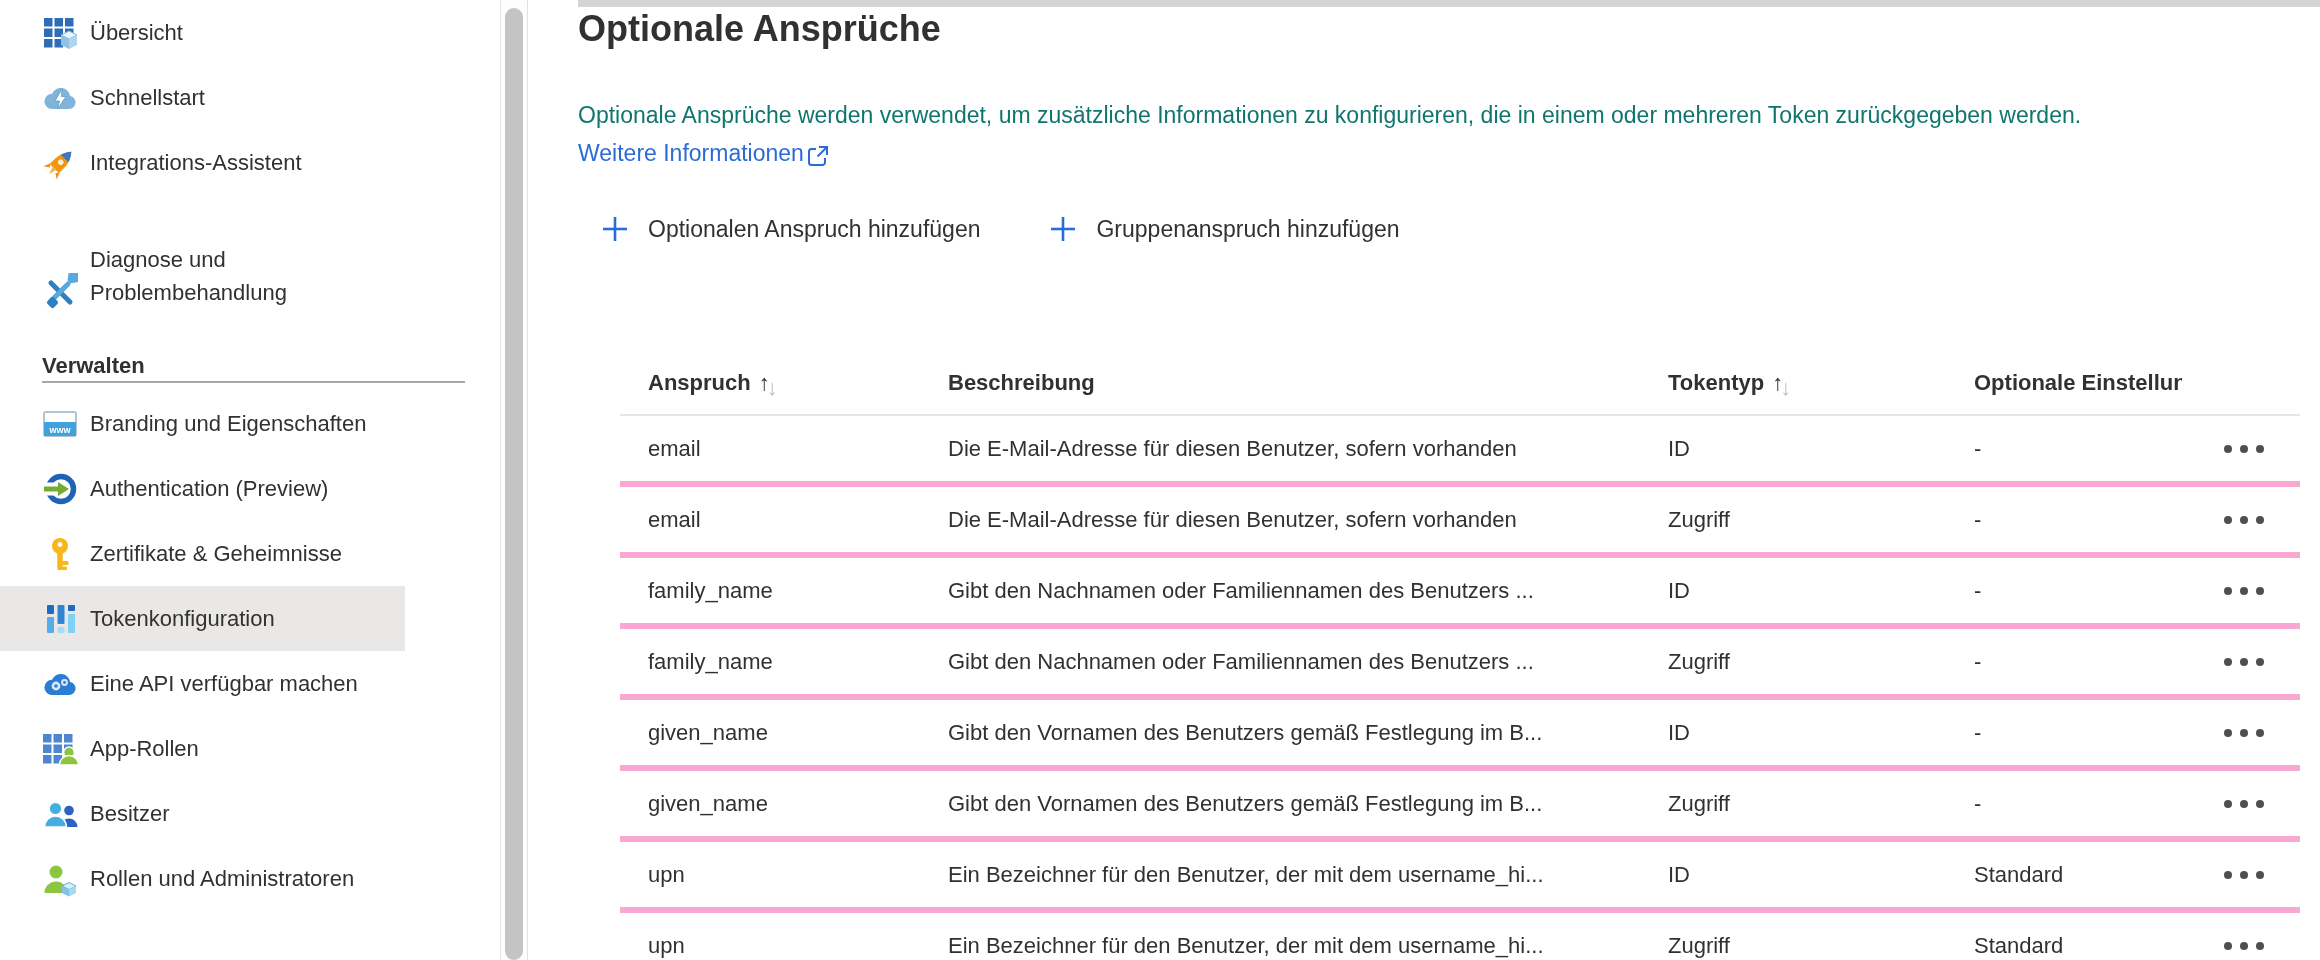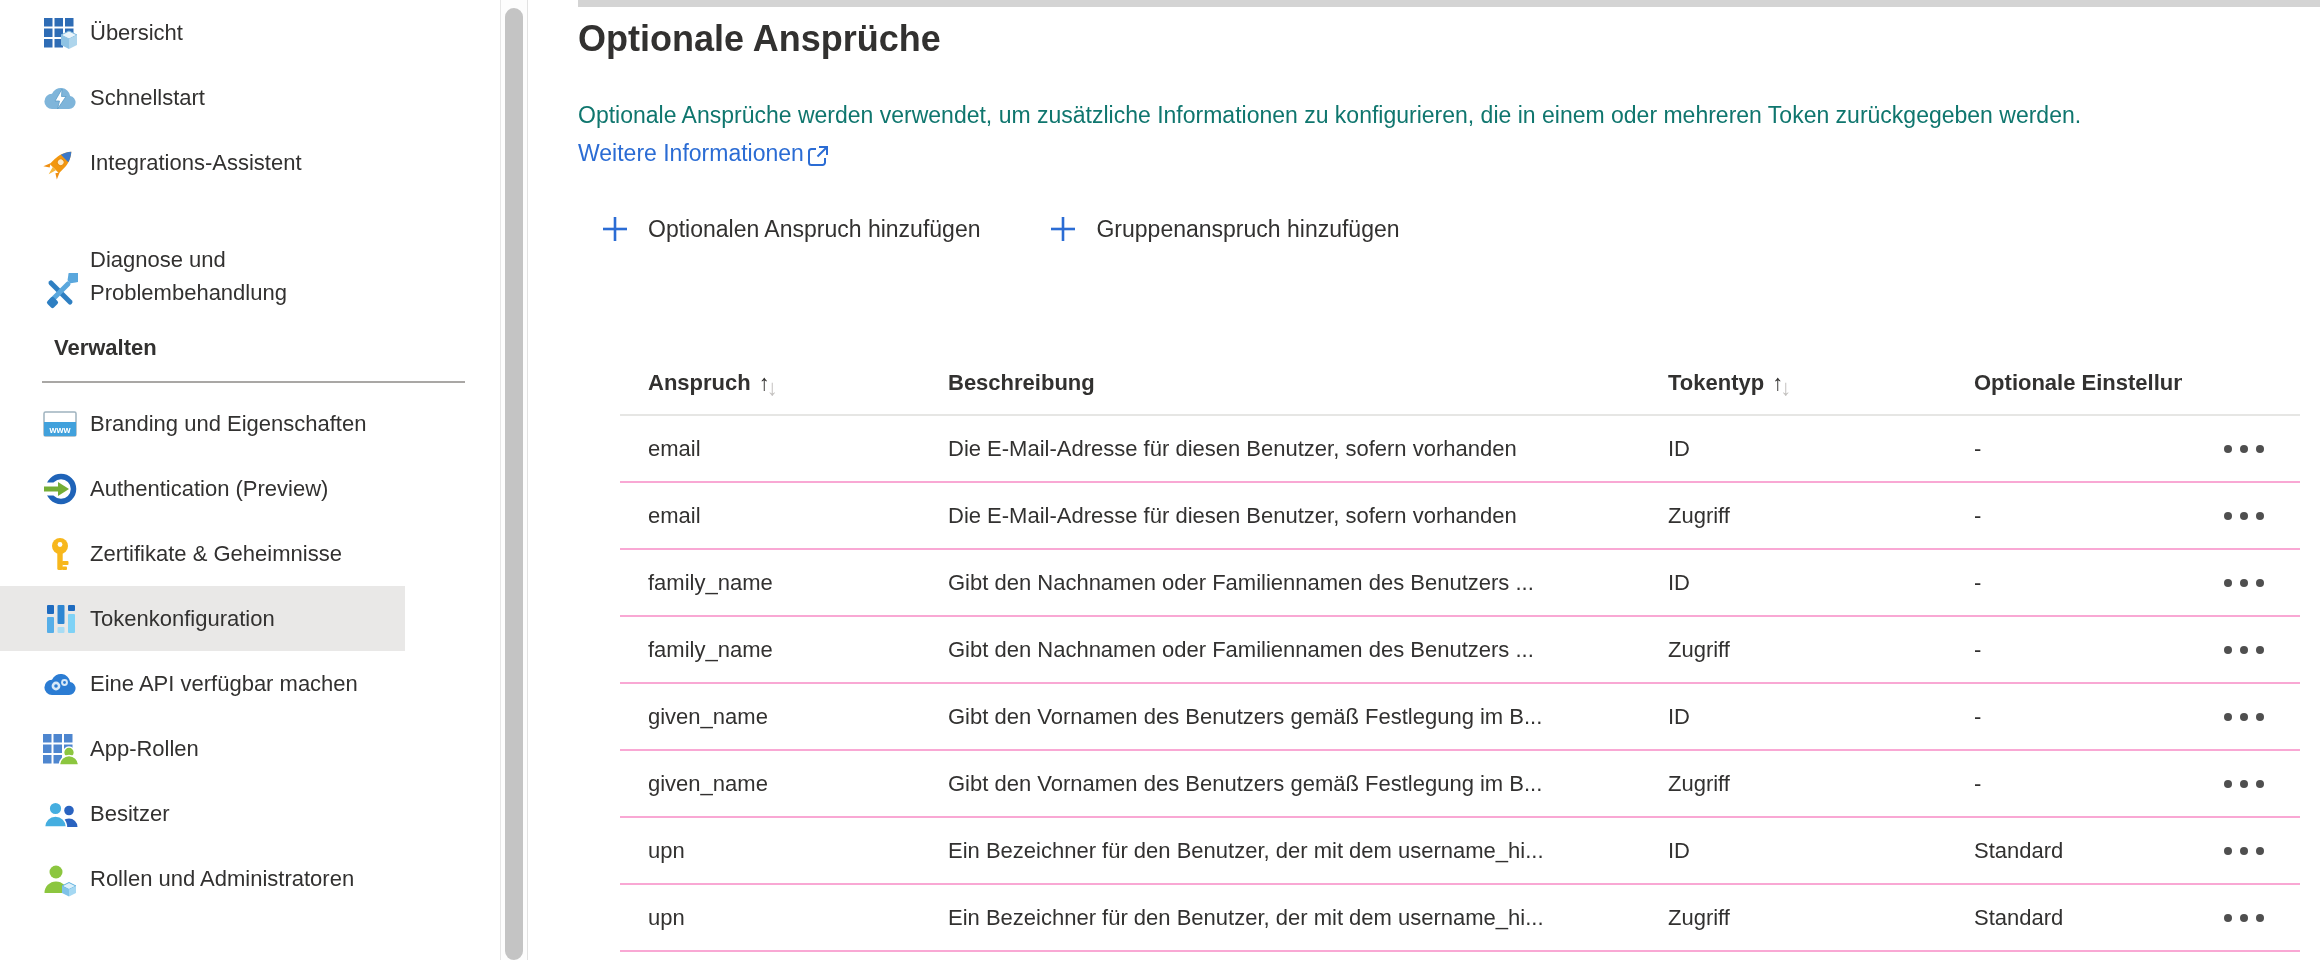--- a/index.html
+++ b/index.html
@@ -10,46 +10,46 @@
     -webkit-font-smoothing:antialiased;
   }
   
   .sidebar{position:absolute;left:0;top:0;width:500px;height:960px;background:#fff;}
   .nav-item{display:flex;align-items:center;padding-left:42px;gap:12px;height:65px;cursor:pointer;}
   .nav-item .ico{width:36px;height:36px;flex:0 0 36px;display:flex;align-items:center;justify-content:center;}
   .nav-item .lbl{font-size:22px;color:#323130;line-height:33px;}
   .nav-item.two-line{height:98px;align-items:flex-end;padding-top:16px;}
   .nav-item.two-line .lbl{max-width:270px;}
   .nav-item.selected{background:#e9e8e7;width:405px;box-sizing:border-box;}
-  .nav-section{padding-left:54px;margin-top:26px;height:44px;display:flex;align-items:flex-start;}
+  .nav-section{padding-left:42px;margin-top:26px;height:44px;display:flex;align-items:flex-end;}
   .nav-section .lbl{font-size:22px;font-weight:bold;color:#323130;}
   .nav-divider{border:none;border-top:2px solid #a9a7a5;margin:2px 35px 8px 42px;}
   
   .v-scrollbar{position:absolute;left:500px;top:0;width:28px;height:960px;background:#fdfdfd;
     border-left:1px solid #e6e6e6;border-right:1px solid #e2e2e2;box-sizing:border-box;}
   .v-scrollbar .thumb{position:absolute;left:4px;top:8px;width:18px;height:952px;background:#c4c4c4;border-radius:9px;}
   
   .content{position:absolute;left:528px;top:0;width:1792px;height:960px;}
   .topbar{position:absolute;left:50px;top:0;width:1742px;height:7px;background:#d4d4d4;}
-  .page-title{position:absolute;left:50px;top:18px;font-size:36px;font-weight:600;color:#323130;margin:0;}
+  .page-title{position:absolute;left:50px;top:8px;font-size:36px;font-weight:600;color:#323130;margin:0;}
   .page-desc{position:absolute;left:50px;top:102px;font-size:23px;color:#0f766e;white-space:nowrap;margin:0;}
   .learn-more{position:absolute;left:50px;top:140px;display:flex;align-items:center;
     font-size:23px;color:#2b6cd4;text-decoration:none;cursor:pointer;}
   .learn-more .ext{position:relative;top:3px;}
   
   .actions{position:absolute;left:62px;top:208px;display:flex;gap:48px;}
   .cmd-btn{display:flex;align-items:center;gap:18px;font-size:23px;color:#323130;background:none;border:none;
     padding:6px 10px;cursor:pointer;font-family:inherit;}
   
   .table{position:absolute;left:92px;top:352px;width:1680px;}
   .thead,.trow{display:grid;grid-template-columns:300px 720px 306px 236px 118px;align-items:center;}
   .thead{height:62px;border-bottom:2px solid #e6e6e4;}
   .th{font-size:22px;font-weight:bold;color:#323130;padding-left:28px;display:flex;align-items:center;gap:8px;
     white-space:nowrap;overflow:hidden;}
-  .trow{height:65px;border-bottom:2px solid #f9a8d4;background:#fff;}
+  .trow{height:65px;border-bottom:6px solid #f9a8d4;background:#fff;}
   .td{font-size:22px;color:#323130;padding-left:28px;white-space:nowrap;overflow:hidden;}
   .menu-cell{display:flex;justify-content:flex-end;align-items:center;gap:8px;padding-right:36px;cursor:pointer;height:100%;}
   .menu-cell .dot{width:8px;height:8px;border-radius:50%;background:#4f4f4f;}
   .sort{display:inline-flex;align-items:baseline;}
   .sort .up{color:#323130;font-size:22px;}
   .sort .dn{color:#c3c1bf;font-size:22px;position:relative;top:5px;margin-left:-3px;}
   svg{display:block;}
 </style>
 </head>
 <body>

